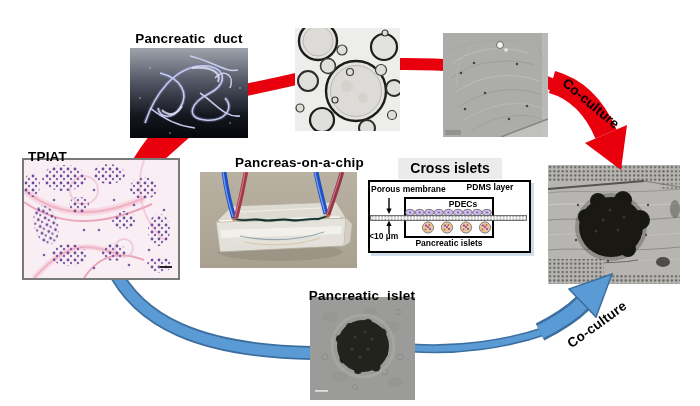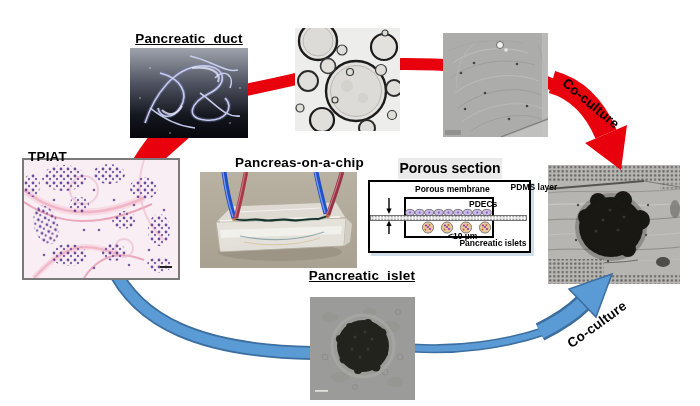--- a/index.html
+++ b/index.html
@@ -8,38 +8,38 @@
   .layer{position:absolute;left:0;top:0;width:700px;height:406px;}
   .under{z-index:1}
   .panels{z-index:2}
   .over{z-index:3}
   .labels{z-index:4}
   .panel{position:absolute;line-height:0;}
   .panel svg{display:block;}
   .lbl{position:absolute;font-weight:bold;color:#000;font-size:13.5px;line-height:15px;
        text-align:center;letter-spacing:.2px;white-space:nowrap;}
   .lbl.left{text-align:center;margin-top:8px;}
-  .wide{word-spacing:4px;text-decoration:underline;}
+  .wide{word-spacing:4px;}
   .rot-red{transform:rotate(40deg);}
   .rot-blue{transform:rotate(-36deg);}
   
   .red-shaft{stroke:var(--red-arrow,#e8000d);fill:none;}
   .red-head{fill:var(--red-arrow,#e8000d);stroke:none;}
   .blue-edge{stroke:var(--blue-edge,#3c6e9f);fill:none;}
   .blue-fill{stroke:var(--blue-fill,#5b9bd5);fill:none;}
   .blue-head{fill:var(--blue-fill,#5b9bd5);stroke:var(--blue-edge,#3c6e9f);stroke-width:1.5;}
   
   .xsec{position:absolute;left:368px;top:158px;width:166px;height:100px;}
   .xsec .title{position:absolute;left:30px;top:0;width:104px;height:21px;background:#ebebeb;
        font-weight:bold;font-size:14px;line-height:21px;text-align:center;z-index:2;}
   .xsec .box{position:absolute;left:0;top:22px;width:159px;height:69px;background:#fff;
        border:2.5px solid #000;box-shadow:3px 3px 0 rgba(150,180,210,.45);z-index:0;}
   .xsec svg{position:absolute;left:0;top:0;z-index:1;}
   .xsec .slbl{position:absolute;font-weight:bold;font-size:8.5px;line-height:9px;color:#000;
-       white-space:nowrap;z-index:2;margin-left:44px;}
+       white-space:nowrap;z-index:2;}
   .img-border{border:2px solid #7a7a7a;}
 </style>
 </head>
 <body>
 
 <div class="stage">
 
   <svg class="layer under" viewBox="0 0 700 406">
 
     <path class="red-shaft" stroke-width="12" d="M128,182 C158,118 195,100 255,88 C320,75 345,64 405,64 C455,64 515,68 556,86"></path>
@@ -320,21 +320,21 @@
             <circle cx="50" cy="60" r="1.5"></circle>
           <circle cx="62" cy="42" r="1.5"></circle>
             <circle cx="42" cy="52" r="1.5"></circle>
             <circle cx="55" cy="35" r="1.5"></circle>
         </g>
         <rect x="5" y="93" width="13" height="1.8" fill="#e8e8e4" opacity="0.9"></rect>
       </svg>
     </div>
 
     <div class="xsec">
-      <div class="title">Porous section</div>
+      <div class="title">Cross islets</div>
       <div class="box"></div>
       <svg width="166" height="100" viewBox="0 0 166 100">
         <defs>
           <pattern id="membar" width="3.2" height="5" patternUnits="userSpaceOnUse">
             <rect width="3.2" height="5" fill="#ffffff"></rect>
             <rect x="0.4" y="0.6" width="1.8" height="3.8" fill="#9a9a9a"></rect>
           </pattern>
         </defs>
         <rect x="37" y="40" width="88" height="39" fill="#ffffff" stroke="#000" stroke-width="2"></rect>
         <rect x="2.5" y="57.5" width="156" height="5" fill="url(#membar)" stroke="#444" stroke-width="0.7"></rect>
@@ -396,36 +396,36 @@
         </g>
         <g stroke="#000" stroke-width="1.4">
           <line x1="21" y1="40" x2="21" y2="51"></line>
           <line x1="21" y1="76" x2="21" y2="67"></line>
         </g>
         <polygon points="21,56 18.4,50.5 23.6,50.5" fill="#000"></polygon>
         <polygon points="21,62.5 18.4,68 23.6,68" fill="#000"></polygon>
       </svg>
       <div class="slbl" style="left:3px;top:27px;">Porous membrane</div>
       <div class="slbl" style="left:90px;top:24.5px;width:64px;text-align:center;">PDMS layer</div>
-      <div class="slbl" style="left:57px;top:41.5px;width:60px;text-align:left;">PDECs</div>
-      <div class="slbl" style="left:18px;top:74px;padding-left:18px;">&lt;10 µm</div>
+      <div class="slbl" style="left:65px;top:41.5px;width:60px;text-align:center;">PDECs</div>
+      <div class="slbl" style="left:1px;top:74px;">&lt;10 µm</div>
       <div class="slbl" style="left:31px;top:81px;width:100px;text-align:center;">Pancreatic islets</div>
     </div>
   </div>
 
   <svg class="layer over" viewBox="0 0 700 406">
     <path class="red-shaft" stroke-width="23" d="M552,82 Q588,92 606,134"></path>
     <polygon class="red-head" points="621,170 585,143 627,125"></polygon>
     <path class="blue-edge" stroke-width="19" d="M540,332 Q568,318 583,303"></path>
     <path class="blue-fill" stroke-width="14" d="M540,332 Q568,318 583,303"></path>
     <polygon class="blue-head" points="612,274 596,317 569,289"></polygon>
   </svg>
 
   <div class="layer labels">
     <div class="lbl wide" style="left:119px;top:31px;width:140px;">Pancreatic duct</div>
     <div class="lbl left" style="left:28px;top:141px;">TPIAT</div>
     <div class="lbl" style="left:204px;top:155px;width:160px;text-align:right;">Pancreas-on-a-chip</div>
-    <div class="lbl wide" style="left:302px;top:268px;width:120px;">Pancreatic islet</div>
+    <div class="lbl wide" style="left:302px;top:288px;width:120px;">Pancreatic islet</div>
     <div class="lbl rot-red" style="left:541px;top:96px;width:100px;">Co-culture</div>
     <div class="lbl rot-blue" style="left:547px;top:317px;width:100px;">Co-culture</div>
   </div>
 
 </div>
 
 </body></html>

